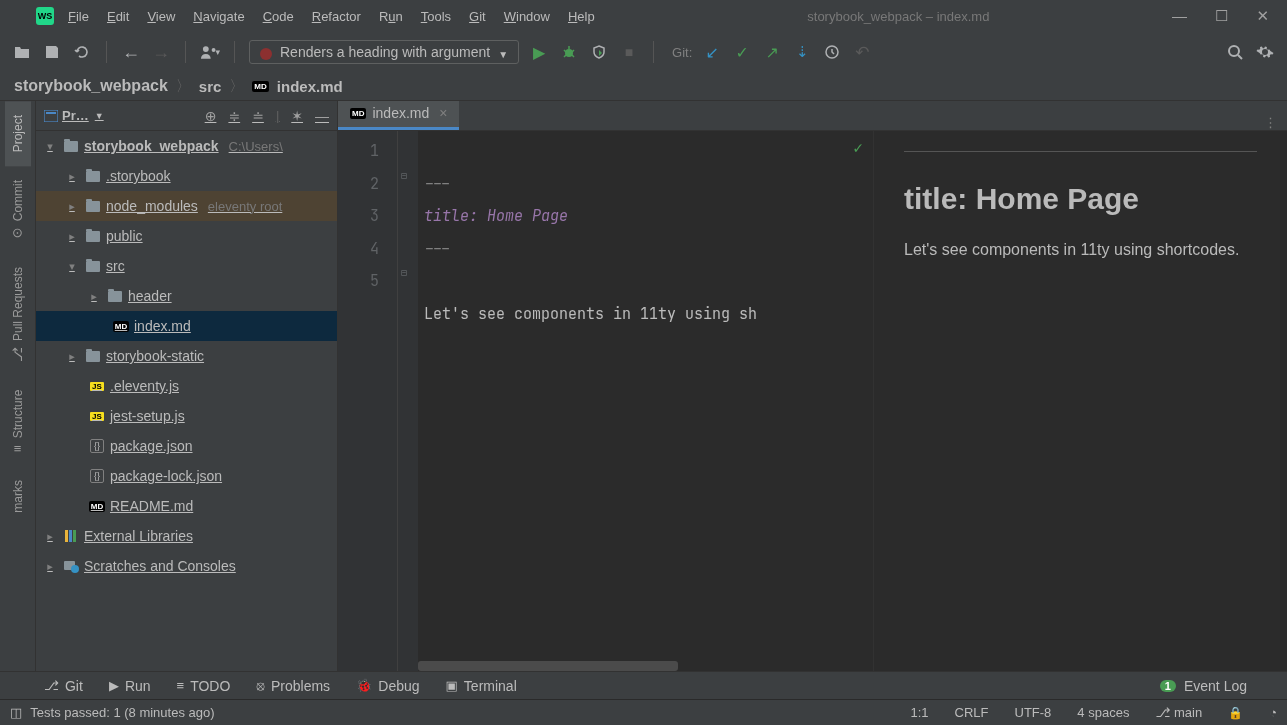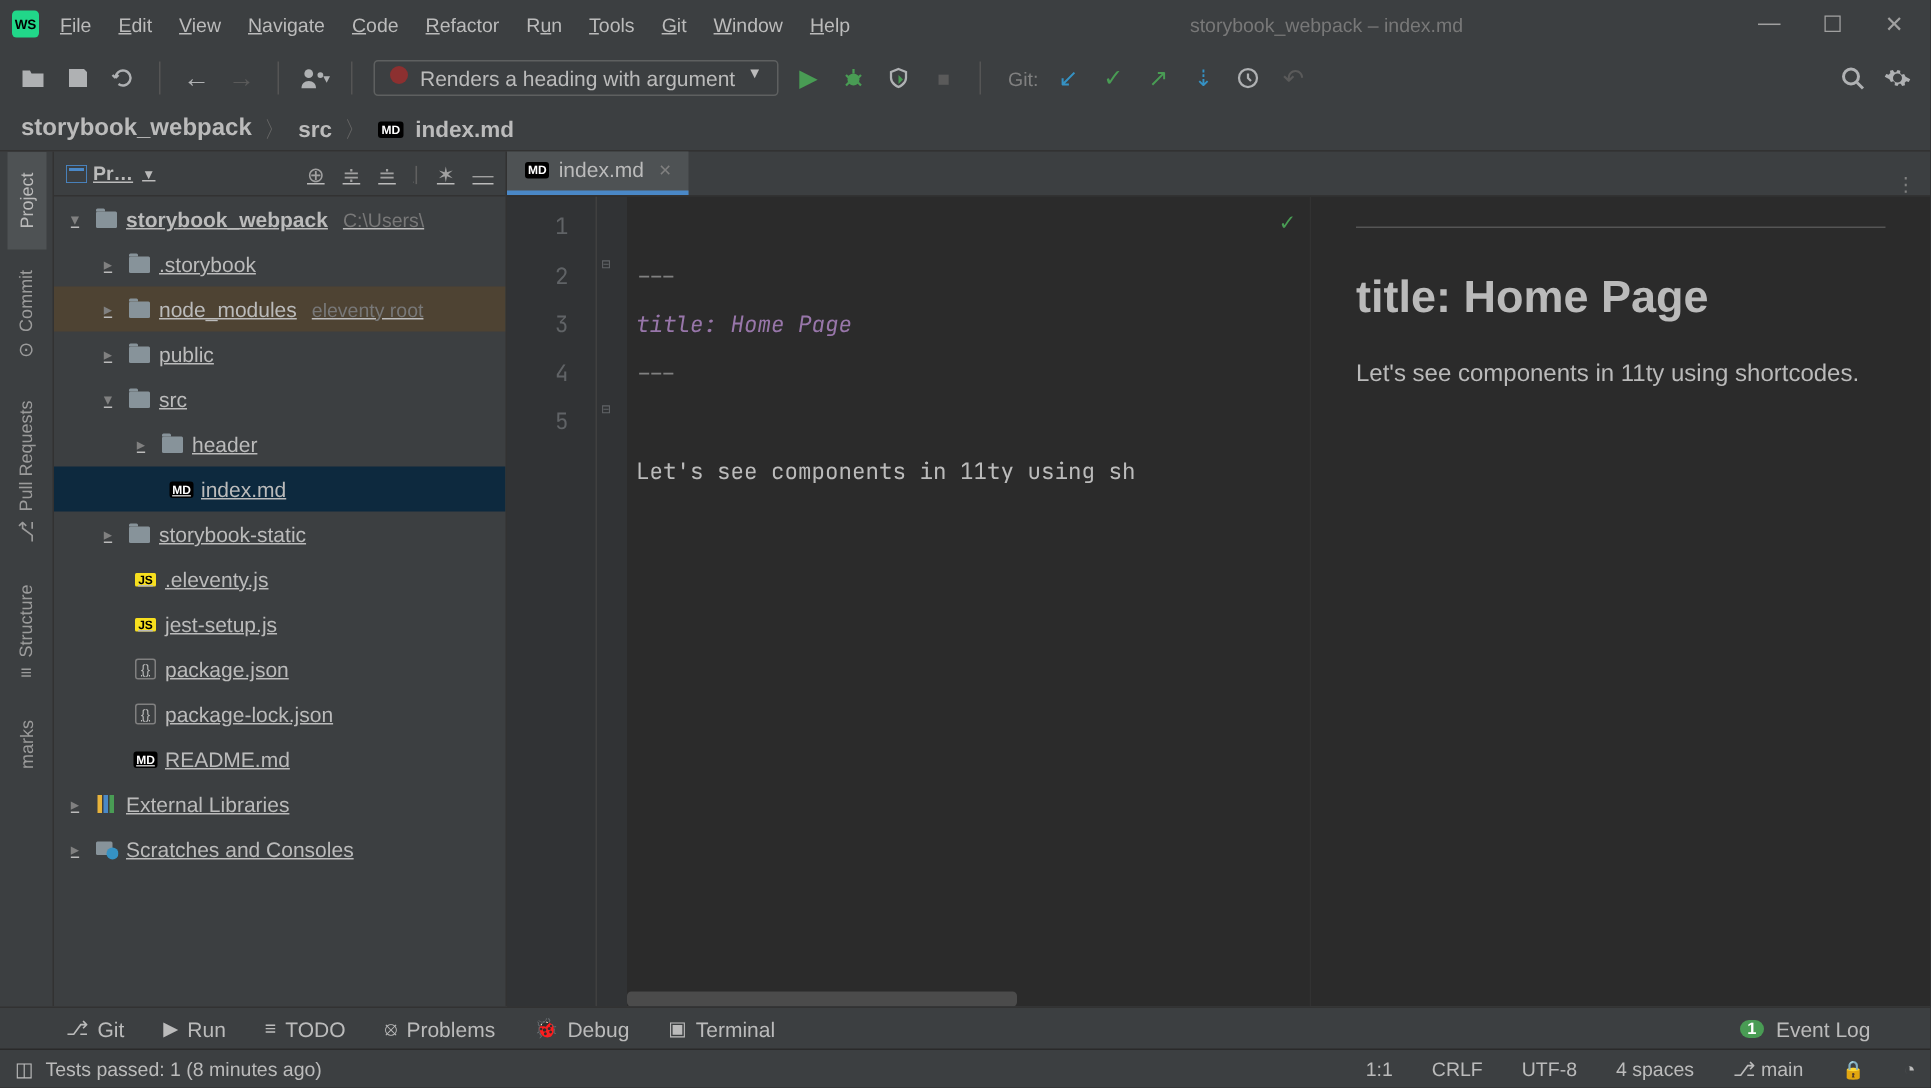--- a/index.html
+++ b/index.html
@@ -14,20 +14,21 @@
   display: flex;
   flex-direction: column;
 }
 
 .titlebar {
   height: 30px;
   background: #3c3f41;
   display: flex;
   align-items: center;
   padding: 16px 8px;
+  margin-left: 28px;
 }
 .app-icon {
   width: 18px;
   height: 18px;
   background: #21d789;
   border-radius: 3px;
   margin-right: 14px;
   position: relative;
   display: flex;
   align-items: center;
@@ -54,21 +55,21 @@
   background: #3c3f41;
   display: flex;
   align-items: center;
   padding: 0 12px;
   gap: 10px;
 }
 .tb-icon { width: 20px; height: 20px; display: flex; align-items: center; justify-content: center; color: #afb1b3; cursor: pointer; }
 .tb-sep { width: 1px; height: 22px; background: #555; margin: 0 4px; }
 .run-config {
   display: flex;
-  align-items: flex-start;
+  align-items: flex-end;
   border: 1px solid #5e6060;
   border-radius: 3px;
   padding: 3px 10px;
   gap: 8px;
   background: #3c3f41;
 }
 .run-config .dot { width: 12px; height: 12px; border-radius: 50%; background: #8c3030; }
 .run-config .label { font-size: 14px; }
 .run-config .arrow { font-size: 10px; }
 .git-label { color: #808080; margin-left: 4px; }

